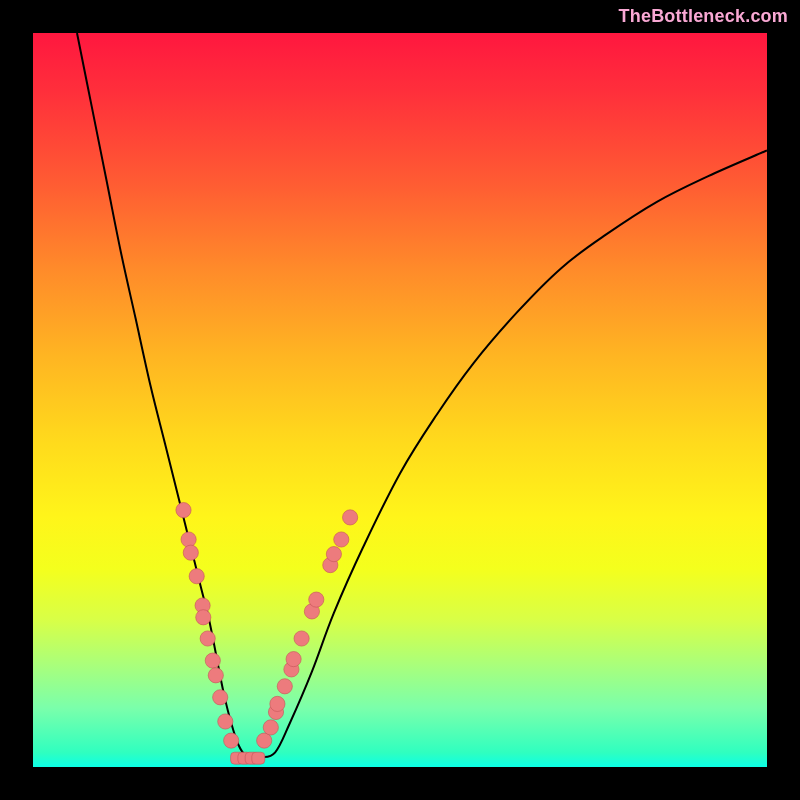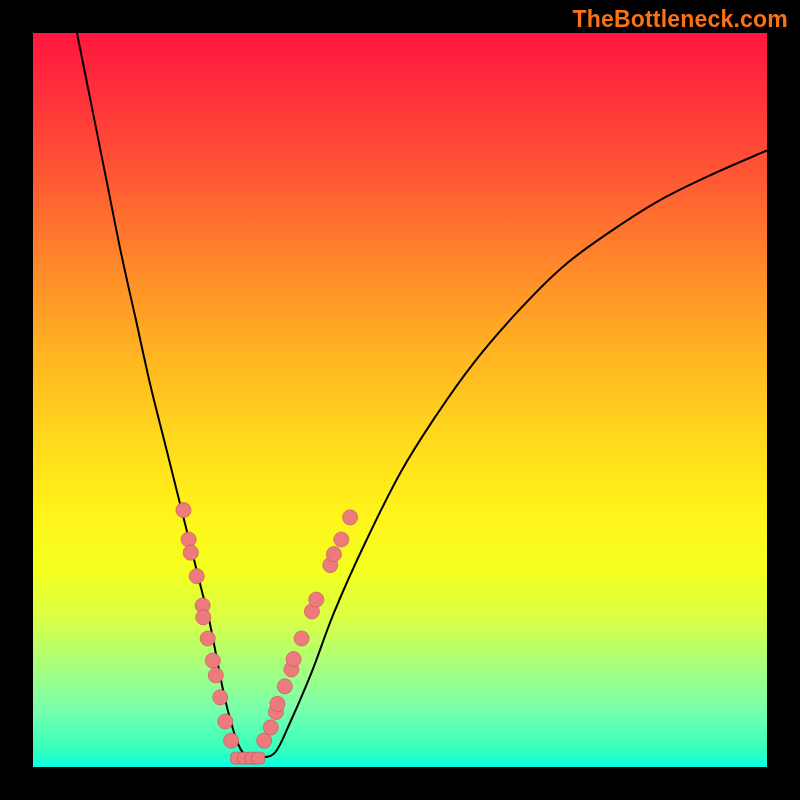--- a/index.html
+++ b/index.html
@@ -39,23 +39,23 @@
       #7affab 92%,
       #30ffbf 98%,
       #0cffe6 100%
     );
   }
   .watermark {
     position: absolute;
     top: 6px;
     right: 12px;
     font-family: Arial, Helvetica, sans-serif;
-    font-size: 23px;
+    font-size: 18px;
     font-weight: bold;
-    color: #f97316;
+    color: #f9a8d4;
     letter-spacing: 0.2px;
   }
   svg.curve {
     position: absolute;
     top: 0;
     left: 0;
     width: 734px;
     height: 734px;
   }
 </style>

